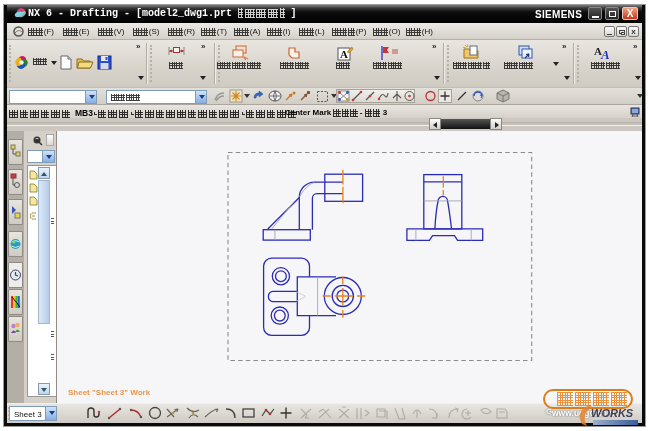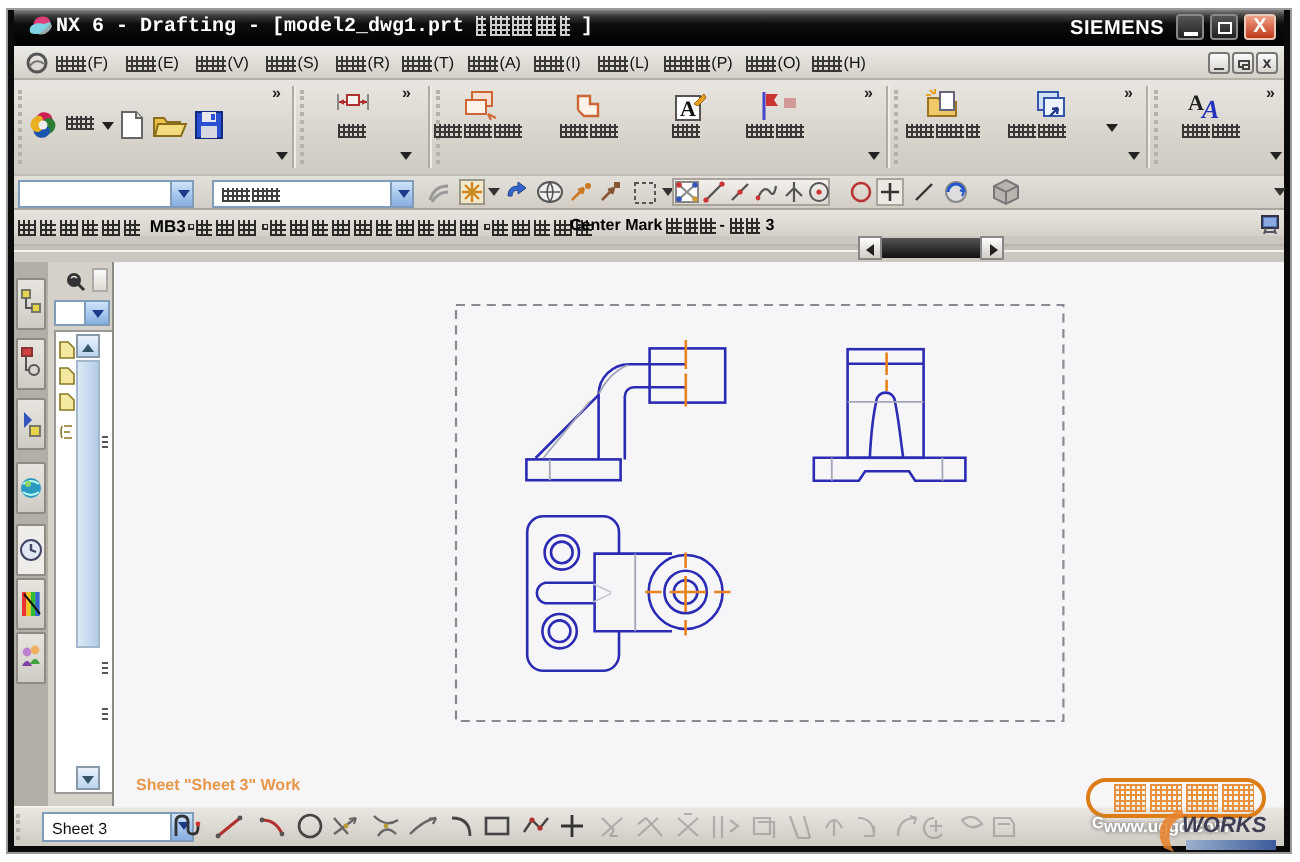--- a/index.html
+++ b/index.html
@@ -413,21 +413,21 @@
     <path d="M265.6 165 H308.3" stroke-dasharray="8.2 4 18.3 4 8.2"></path>
     <path d="M285.8 145.2 V186.8" stroke-dasharray="7.8 4 18 4 7.8"></path>
    </g>
   </svg>
   <div class="abs" style="left:11px;top:257px;color:#e8964a;font-size:8px;font-weight:bold;white-space:nowrap">Sheet "Sheet 3" Work</div>
  </div>
 </div>
 
 <div id="tbb">
  <div class="abs" style="left:1px;top:3px;height:13px;border-left:2px dotted #b6b2aa"></div>
- <div class="combo" style="left:14px;top:2px;width:76px;height:15px">
+ <div class="combo" style="left:2px;top:2px;width:48px;height:15px">
           <span class="abs" style="left:4px;top:3px;font-size:8px;color:#111">Sheet 3</span>
           <div class="cbtn" style="height:13px"></div>
         </div>
  <svg class="abs" style="left:80px;top:3px" width="14" height="13" viewBox="0 0 14 13">
           <path d="M1 11 V4 Q1 1 4 1 Q7 1 7 4 V8 Q7 10 9.5 10 Q12 10 12 7 V6" stroke="#333" stroke-width="1.4" fill="none"></path>
           <circle cx="12" cy="5" r="1.2" fill="#c33"></circle>
         </svg>
  <svg class="abs" style="left:100px;top:3px" width="15" height="13" viewBox="0 0 15 13">
           <path d="M2 11 L13 2" stroke="#b03030" stroke-width="1.5"></path>
           <circle cx="2" cy="11" r="1.2" fill="#555"></circle>

